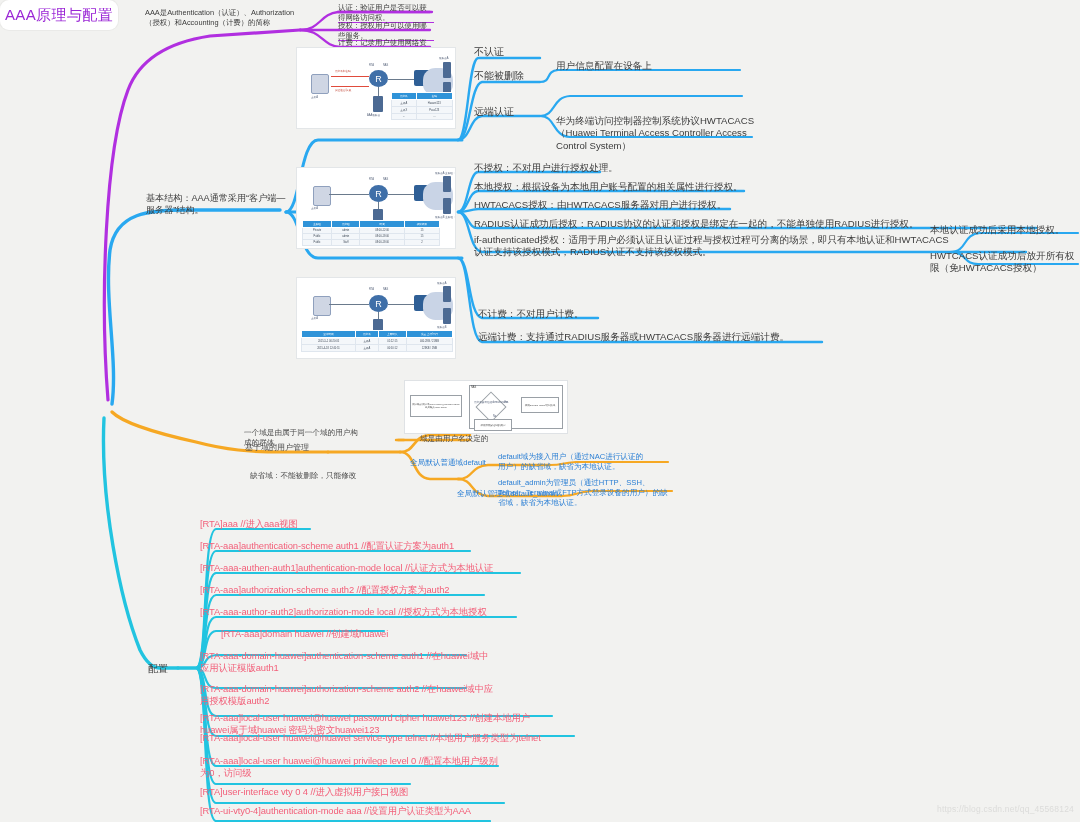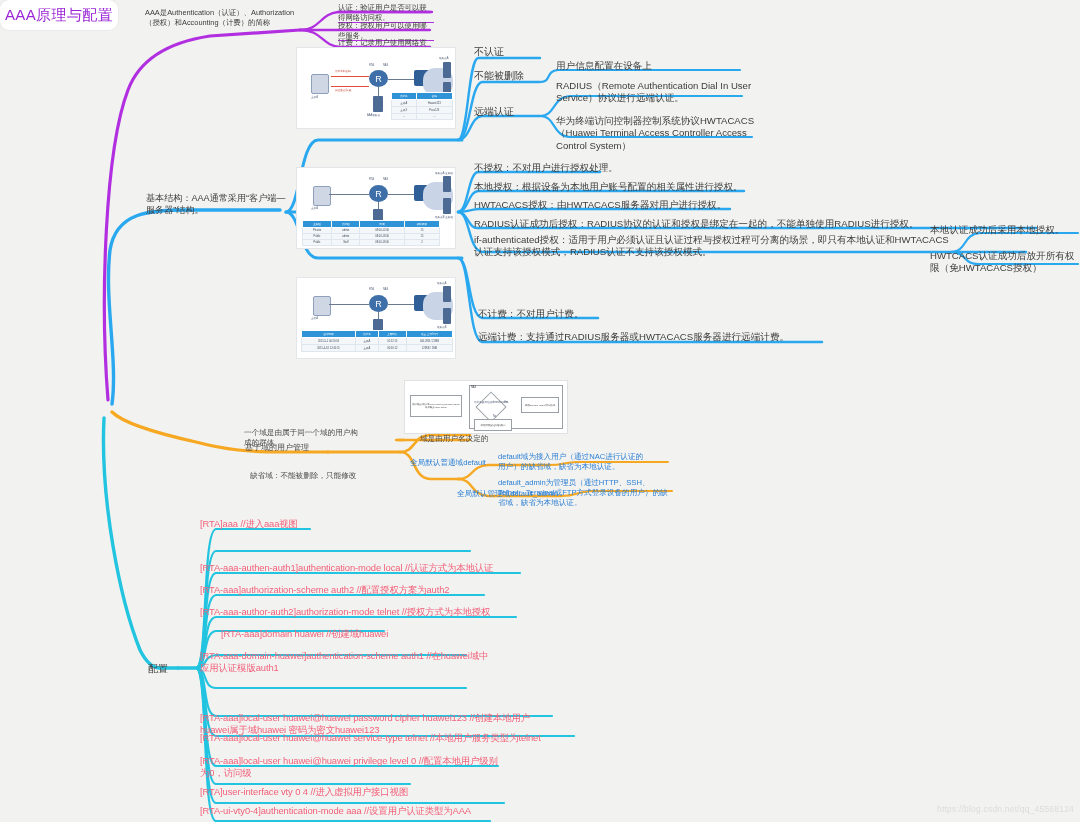--- a/index.html
+++ b/index.html
@@ -310,23 +310,20 @@
   </div>
   <div class="node label-blue" style="left:474px;top:69px;">
     <span class="txt">不能被删除</span>
   </div>
   <div class="node label-blue" style="left:474px;top:105px;">
     <span class="txt">远端认证</span>
   </div>
   <div class="node blue" style="left:556px;top:60px;width:190px;">
     <span class="txt">用户信息配置在设备上</span>
   </div>
-  <div class="node blue" style="left:556px;top:80px;width:200px;">
-    <span class="txt">RADIUS（Remote Authentication Dial In User Service）协议进行远端认证。</span>
-  </div>
   <div class="node blue" style="left:556px;top:115px;width:206px;">
     <span class="txt">华为终端访问控制器控制系统协议HWTACACS（Huawei Terminal Access Controller Access Control System）</span>
   </div>
 
   <div class="node blue" style="left:474px;top:162px;width:230px;">
     <span class="txt">不授权：不对用户进行授权处理。</span>
   </div>
   <div class="node blue" style="left:474px;top:181px;width:300px;">
     <span class="txt">本地授权：根据设备为本地用户账号配置的相关属性进行授权。</span>
   </div>
@@ -390,35 +387,41 @@
     <div class="fbox" style="left:69px;top:38px;width:38px;height:12px;">使用系统缺省域的用户</div>
   </div>
 
   <div class="node label-cyan" style="left:148px;top:662px;">
     <span class="txt">配置</span>
   </div>
 
   <div class="node cmd" style="left:200px;top:518px;width:200px;">
     <span class="txt">[RTA]aaa  //进入aaa视图</span>
   </div>
+  <div class="node cmd" style="left:200px;top:540px;width:300px;">
+    <span class="txt">[RTA-aaa]authentication-scheme auth1  //配置认证方案为auth1</span>
+  </div>
   <div class="node cmd" style="left:200px;top:562px;width:340px;">
     <span class="txt">[RTA-aaa-authen-auth1]authentication-mode local   //认证方式为本地认证</span>
   </div>
   <div class="node cmd" style="left:200px;top:584px;width:300px;">
     <span class="txt">[RTA-aaa]authorization-scheme auth2  //配置授权方案为auth2</span>
   </div>
   <div class="node cmd" style="left:200px;top:606px;width:330px;">
-    <span class="txt">[RTA-aaa-author-auth2]authorization-mode telnet   //授权方式为本地授权</span>
+    <span class="txt">[RTA-aaa-author-auth2]authorization-mode local   //授权方式为本地授权</span>
   </div>
   <div class="node cmd" style="left:200px;top:628px;width:200px;margin-left:21px;">
     <span class="txt">[RTA-aaa]domain huawei  //创建域huawei</span>
   </div>
   <div class="node cmd" style="left:200px;top:650px;width:290px;">
     <span class="txt">[RTA-aaa-domain-huawei]authentication-scheme auth1  //在huawei域中应用认证模版auth1</span>
   </div>
+  <div class="node cmd" style="left:200px;top:683px;width:300px;">
+    <span class="txt">[RTA-aaa-domain-huawei]authorization-scheme auth2  //在huawei域中应用授权模版auth2</span>
+  </div>
   <div class="node cmd" style="left:200px;top:712px;width:356px;">
     <span class="txt">[RTA-aaa]local-user huawei@huawei password cipher huawei123   //创建本地用户huawei属于域huawei 密码为密文huawei123</span>
   </div>
   <div class="node cmd" style="left:200px;top:732px;width:380px;">
     <span class="txt">[RTA-aaa]local-user huawei@huawei service-type telnet   //本地用户服务类型为telnet</span>
   </div>
   <div class="node cmd" style="left:200px;top:755px;width:306px;">
     <span class="txt">[RTA-aaa]local-user huawei@huawei privilege level 0  //配置本地用户级别为0，访问级</span>
   </div>
   <div class="node cmd" style="left:200px;top:786px;width:300px;">

